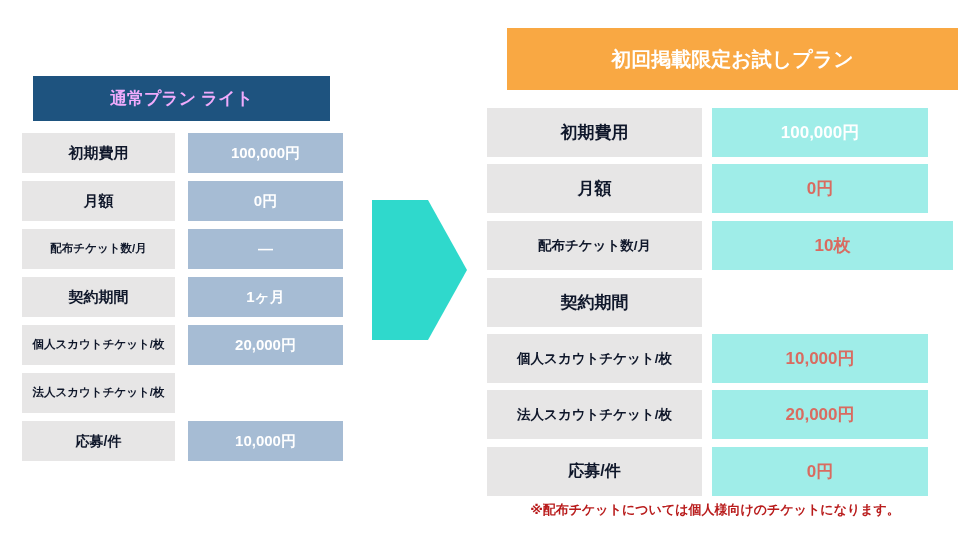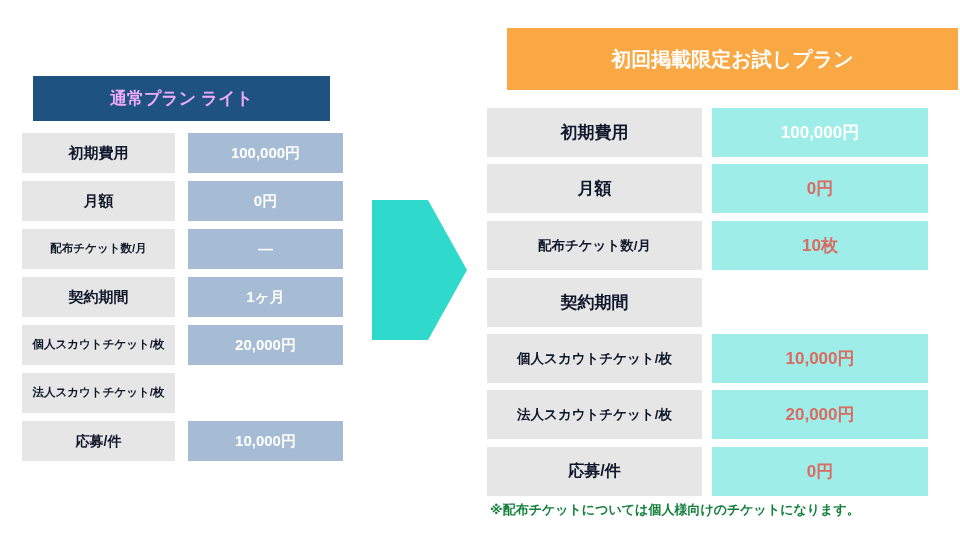--- a/index.html
+++ b/index.html
@@ -16,21 +16,21 @@
   .label { background:var(--label-bg); color:#0f172a; font-size:15px; }
   .label.lg2 { font-size:17px; }
   .label.sm  { font-size:11.5px; }
   .label.sm2 { font-size:13.5px; }
   .lval { background:var(--left-value-bg);  color:#ffffff; font-size:15px; }
   .rval { background:var(--right-value-bg); color:#ffffff; font-size:17px; }
   .rval.red { color:var(--red-value-text); }
   .arrow-wrap { position:absolute; left:372px; top:200px; }
   .note {
     position:absolute; left:490px; top:502px; width:450px;
-    font-size:13px; font-weight:bold; color:#15803d; text-align:left; line-height:1.3;
+    font-size:13px; font-weight:bold; color:#b91c1c; text-align:center; line-height:1.3;
   }
 </style>
 </head>
 <body>
 
 <div class="canvas">
 
   <div class="cell hdr-left" style="left:33px;top:76px;width:297px;height:45px">通常プラン ライト</div>
 
   <div class="cell label" style="left:22px;top:133px;width:153px;height:40px">初期費用</div>
@@ -61,21 +61,21 @@
 
   <div class="cell hdr-right" style="left:487px;top:28px;width:451px;height:62px">初回掲載限定お試しプラン</div>
 
   <div class="cell label lg2" style="left:487px;top:108px;width:215px;height:49px">初期費用</div>
   <div class="cell rval" style="left:712px;top:108px;width:216px;height:49px">100,000円</div>
 
   <div class="cell label lg2" style="left:487px;top:164px;width:215px;height:49px">月額</div>
   <div class="cell rval red" style="left:712px;top:164px;width:216px;height:49px">0円</div>
 
   <div class="cell label sm2" style="left:487px;top:221px;width:215px;height:49px">配布チケット数/月</div>
-  <div class="cell rval red" style="left:712px;top:221px;width:216px;height:49px">10枚</div>
+  <div class="cell rval red" style="left:712px;top:221px;width:241px;height:49px">10枚</div>
 
   <div class="cell label lg2" style="left:487px;top:278px;width:215px;height:49px">契約期間</div>
 
   <div class="cell label sm2" style="left:487px;top:334px;width:215px;height:49px">個人スカウトチケット/枚</div>
   <div class="cell rval red" style="left:712px;top:334px;width:216px;height:49px">10,000円</div>
 
   <div class="cell label sm2" style="left:487px;top:390px;width:215px;height:49px">法人スカウトチケット/枚</div>
   <div class="cell rval red" style="left:712px;top:390px;width:216px;height:49px">20,000円</div>
 
   <div class="cell label lg2" style="left:487px;top:447px;width:215px;height:49px;font-size:16px">応募/件</div>

